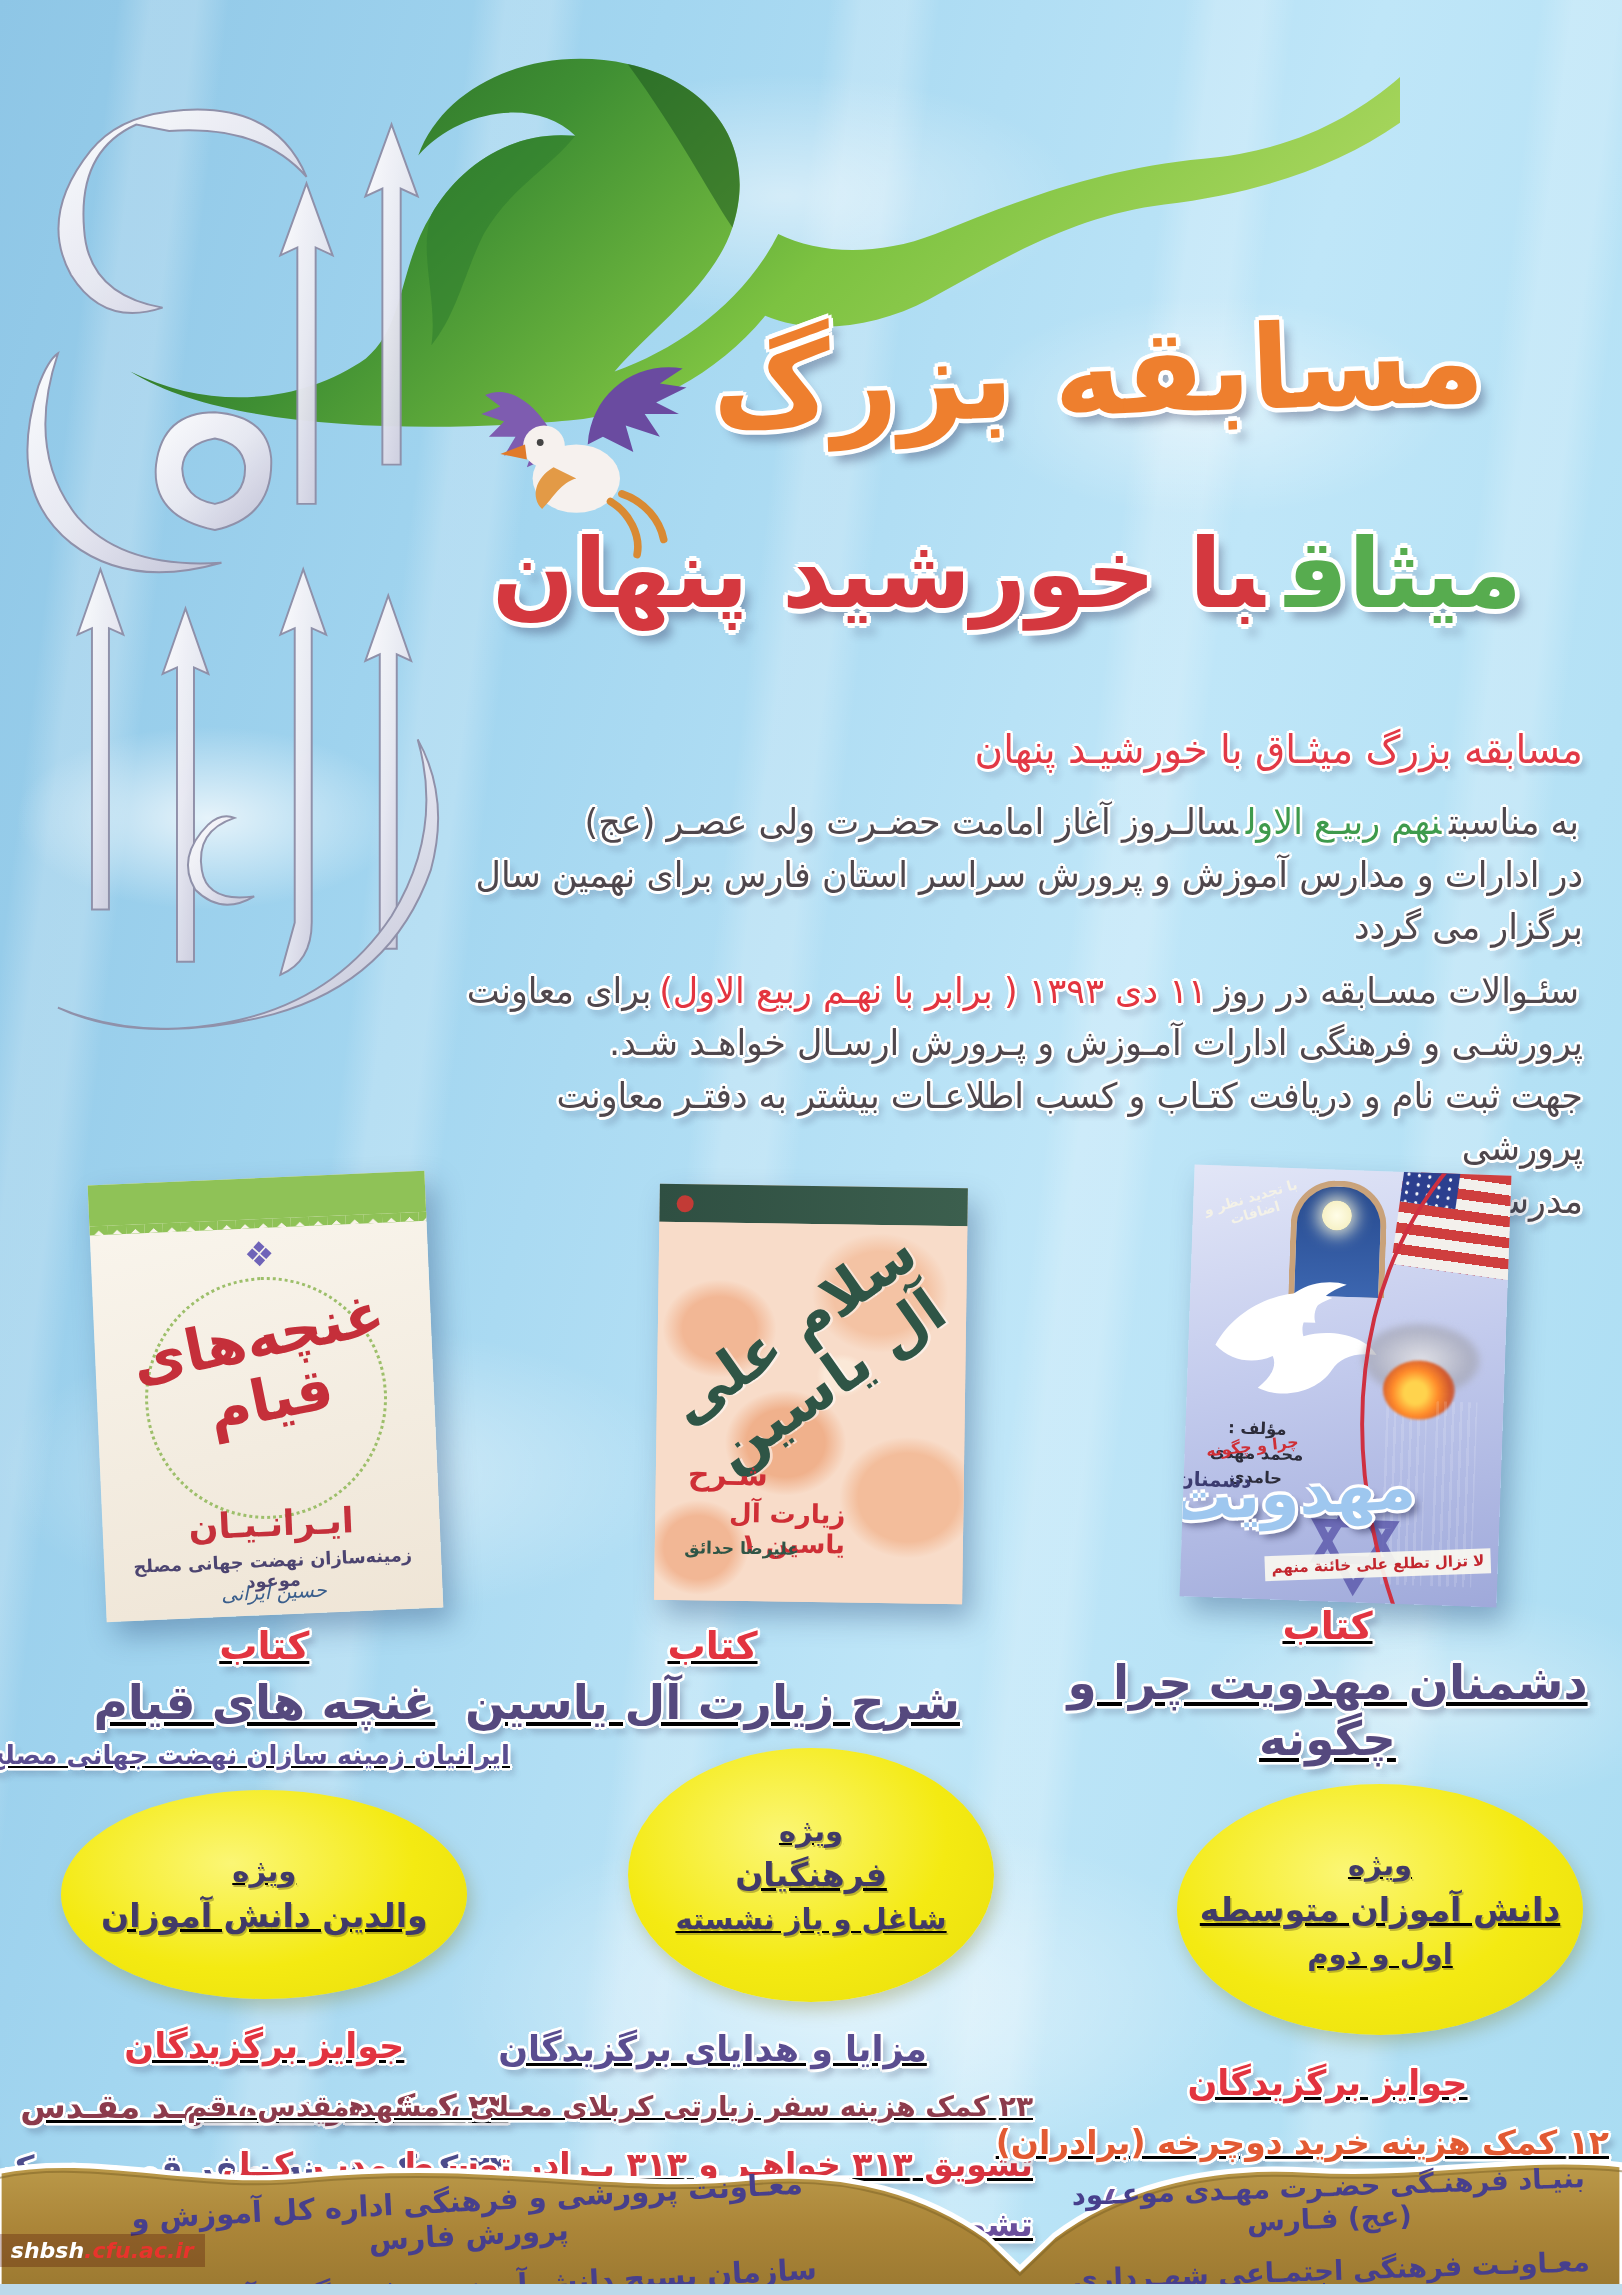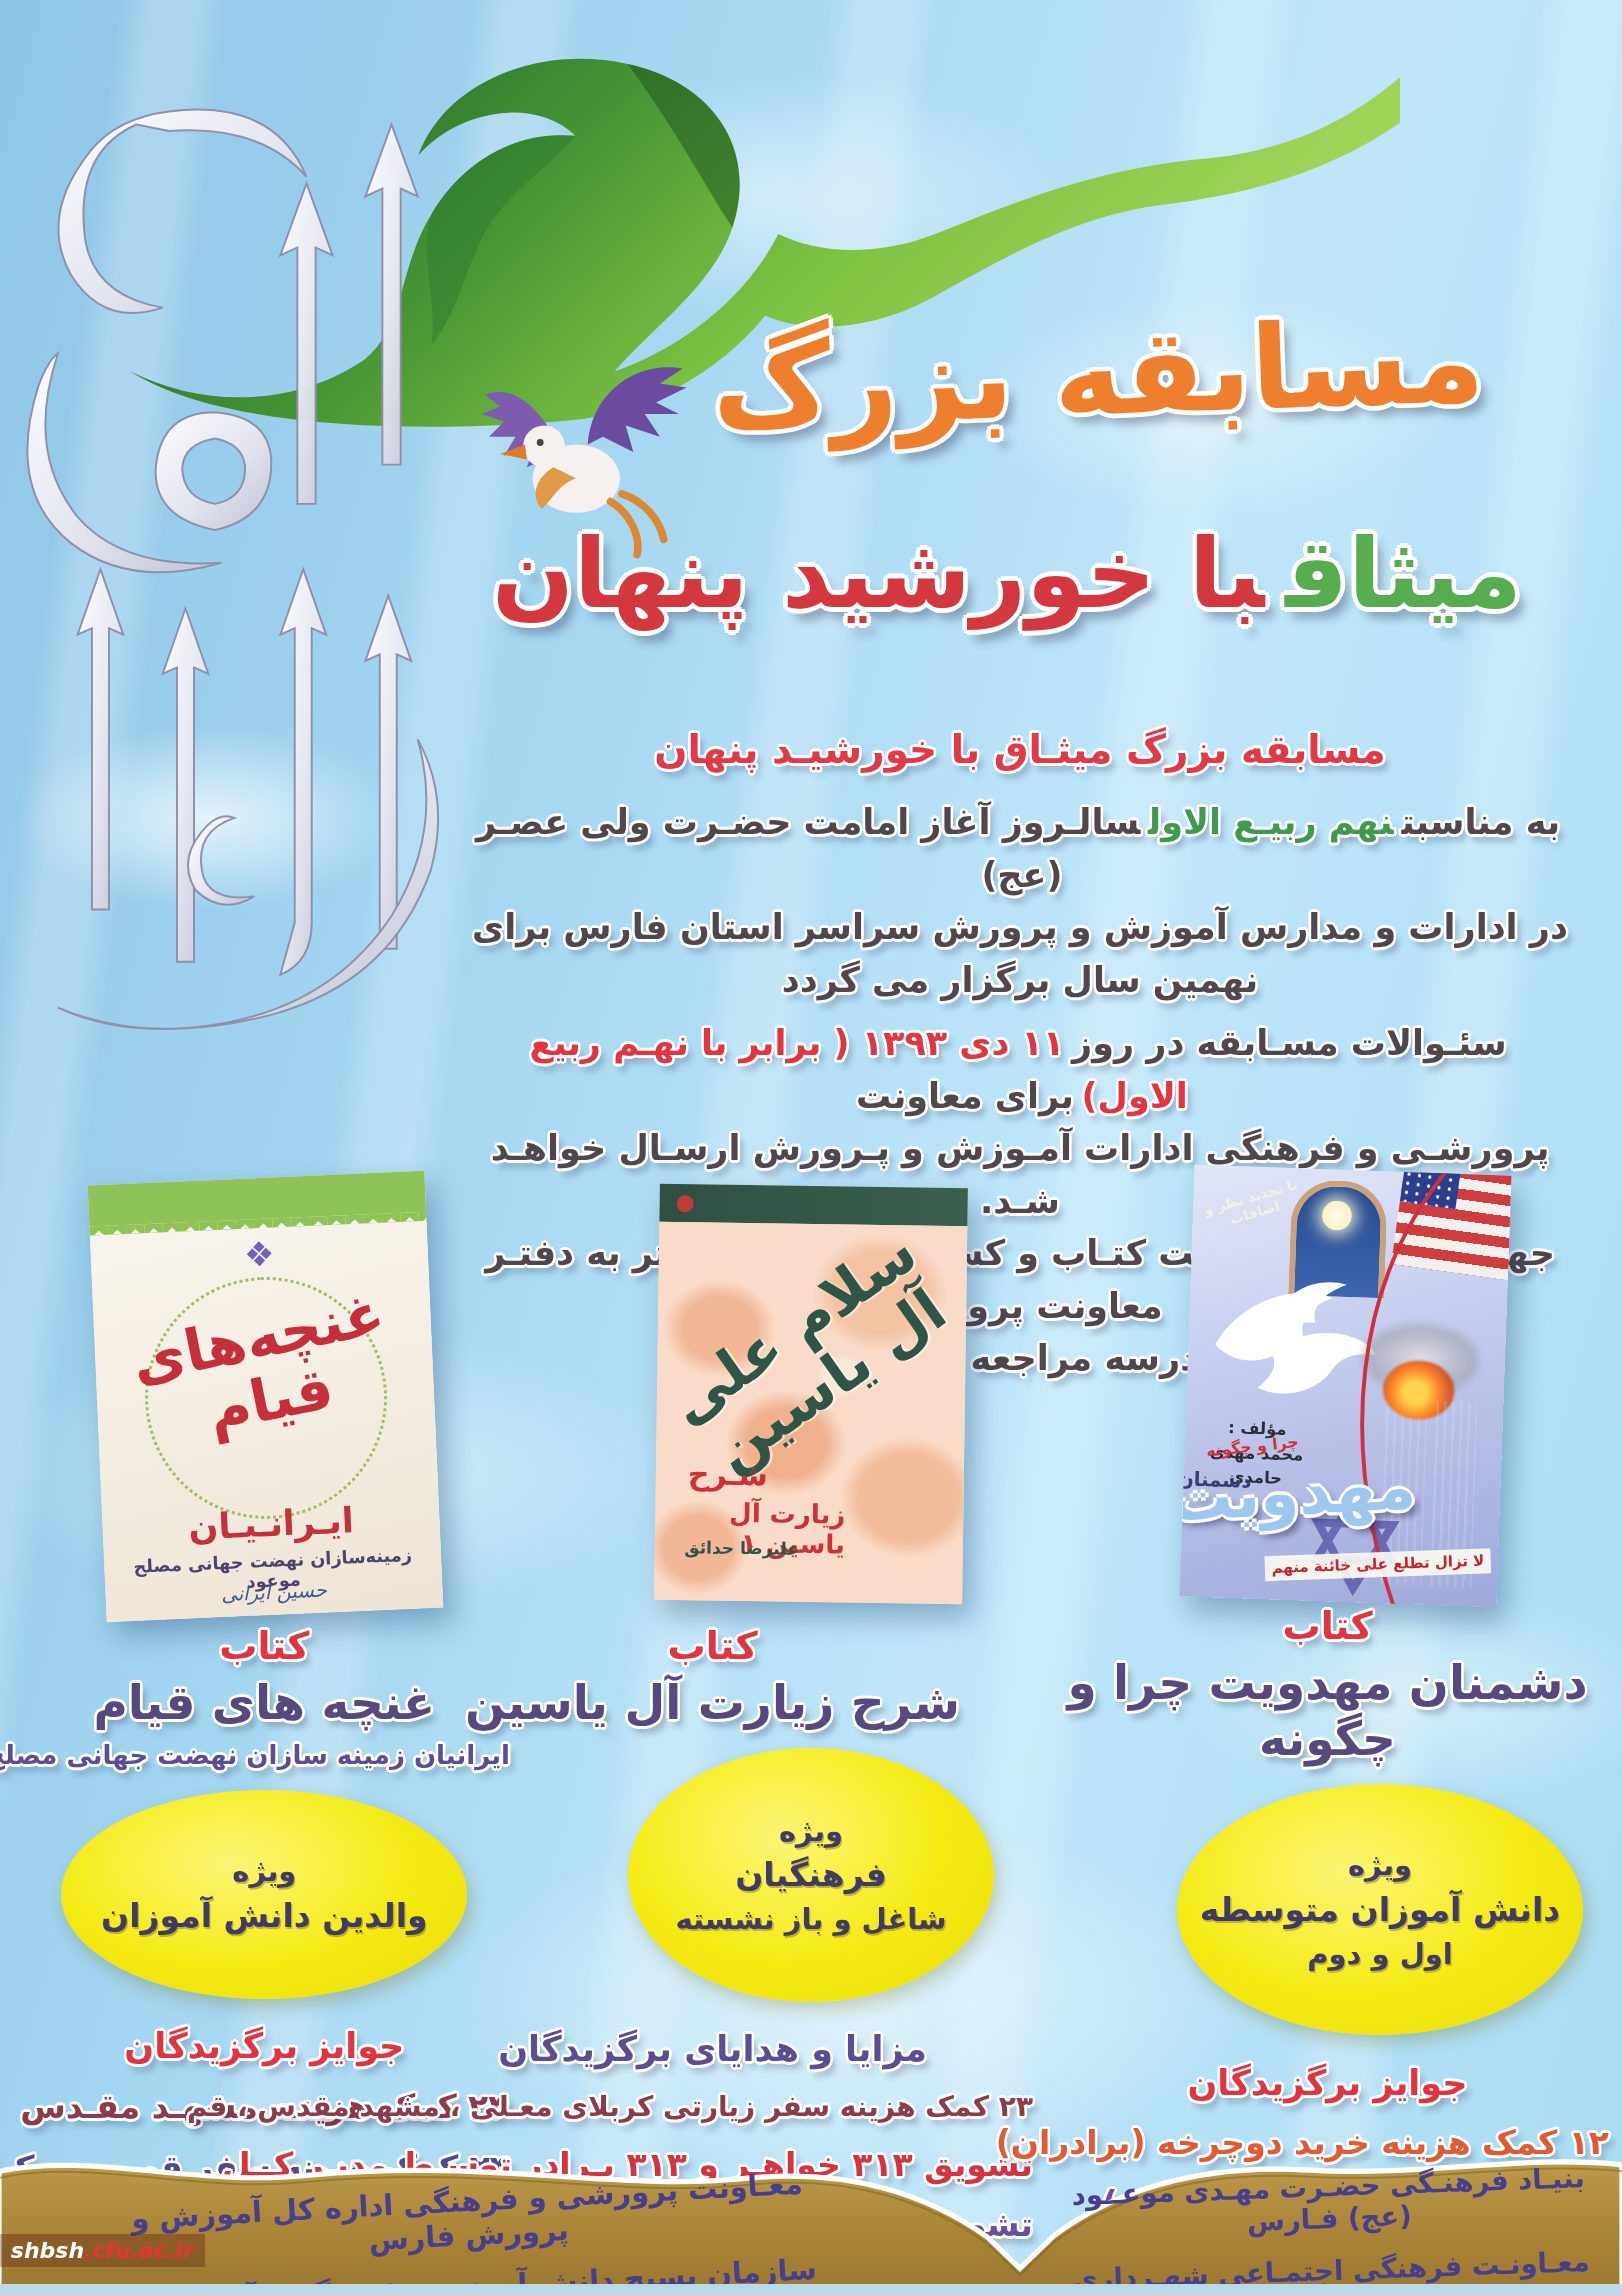--- a/index.html
+++ b/index.html
@@ -28,21 +28,21 @@
     -4.6px 0 0 #fff,4.6px 0 0 #fff,0 -4.6px 0 #fff,0 4.6px 0 #fff,
     -3.3px -3.3px 0 #fff,3.3px -3.3px 0 #fff,-3.3px 3.3px 0 #fff,3.3px 3.3px 0 #fff,
     7.9px 10.5px 9.2px rgba(40,40,80,.35);}
 
   .title1{left:641px;top:306px;width:916px;font-size:116px;font-weight:bold;color:#ee7f2e;transform:rotate(-2deg);}
   .title2{left:406px;top:518px;width:1204px;font-size:96px;font-weight:bold;}
   .title2 span{padding:0 10.5px;}
   .t2-green{color:#57ac4f;text-align:right;}
   .t2-red{color:#d4383f;}
 
-  .intro{left:458px;top:724px;width:1126px;text-align:center;font-weight:bold;}
+  .intro{left:458px;top:724px;width:1126px;text-align:right;font-weight:normal;}
   .intro .h{font-size:39px;color:#e23946;margin-bottom:19.6px;line-height:1.35;}
   .intro .l{font-size:35px;color:#4f474d;line-height:1.5;}
   .intro .gap{margin-top:11px;}
   .g{color:#3e9a4c;}
   .r{color:#e33540;}
   .intro span{padding:0 3.9px;}
 
   
   .book{position:absolute;box-shadow:9.2px 14.4px 27.5px rgba(30,60,110,.35);}
   .book-left{left:98px;top:1178px;width:337px;height:437px;transform:rotate(-2.5deg);
@@ -101,21 +101,21 @@
     background:radial-gradient(rgba(225,225,230,.95), rgba(160,160,170,.6) 60%, rgba(160,160,170,0));filter:blur(3.9px);}
   .rb-author{position:absolute;right:183px;top:250px;width:124px;text-align:center;font-size:16.4px;color:#2c2c3a;font-weight:bold;line-height:1.5;}
   .rb-small-title{position:absolute;right:249px;bottom:106px;font-size:19.6px;color:#3b3b70;font-weight:bold;}
   .rb-question{position:absolute;right:203px;bottom:143px;font-size:15.7px;color:#cf2f36;font-weight:bold;transform:rotate(-8deg);}
   .rb-title{position:absolute;right:85px;bottom:71px;font-size:63px;font-weight:bold;color:#9ec7ef;transform:rotate(-5deg);
     text-shadow:-3.3px 0 0 #fff,3.3px 0 0 #fff,0 -3.3px 0 #fff,0 3.3px 0 #fff,5.2px 6.5px 7.9px rgba(20,20,60,.45);}
   .rb-banner{position:absolute;right:6.5px;bottom:26px;width:216px;background:rgba(250,248,240,.92);color:#c3262e;
     font-size:15px;text-align:center;transform:rotate(-4deg);padding:3.3px 5.2px;font-weight:bold;}
 
   
-  .col{position:absolute;text-align:center;font-weight:bold;}
+  .col{position:absolute;text-align:center;font-weight:bold;text-decoration:underline;}
   .col .label{font-size:38px;color:#e23440;}
   .col .btitle{font-size:47px;color:#55497e;margin-top:6.5px;line-height:1.2;}
   .col .bsub{font-size:26px;color:#5a4d90;margin-top:9.2px;}
   .col-left{right:1112px;left:19.6px;top:1624px;}  
   .col-mid{left:393px;top:1624px;width:641px;}
   .col-right{left:1047px;top:1604px;width:563px;}
 
   .oval{border-radius:50%;display:flex;flex-direction:column;align-items:center;justify-content:center;gap:7.9px;
     background:radial-gradient(ellipse at 42% 35%, #fbf675 0%, #f4ea12 55%, #e8dd0c 100%);
     box-shadow:3.9px 7.9px 17px rgba(110,100,0,.28);color:#413a68;font-weight:bold;

